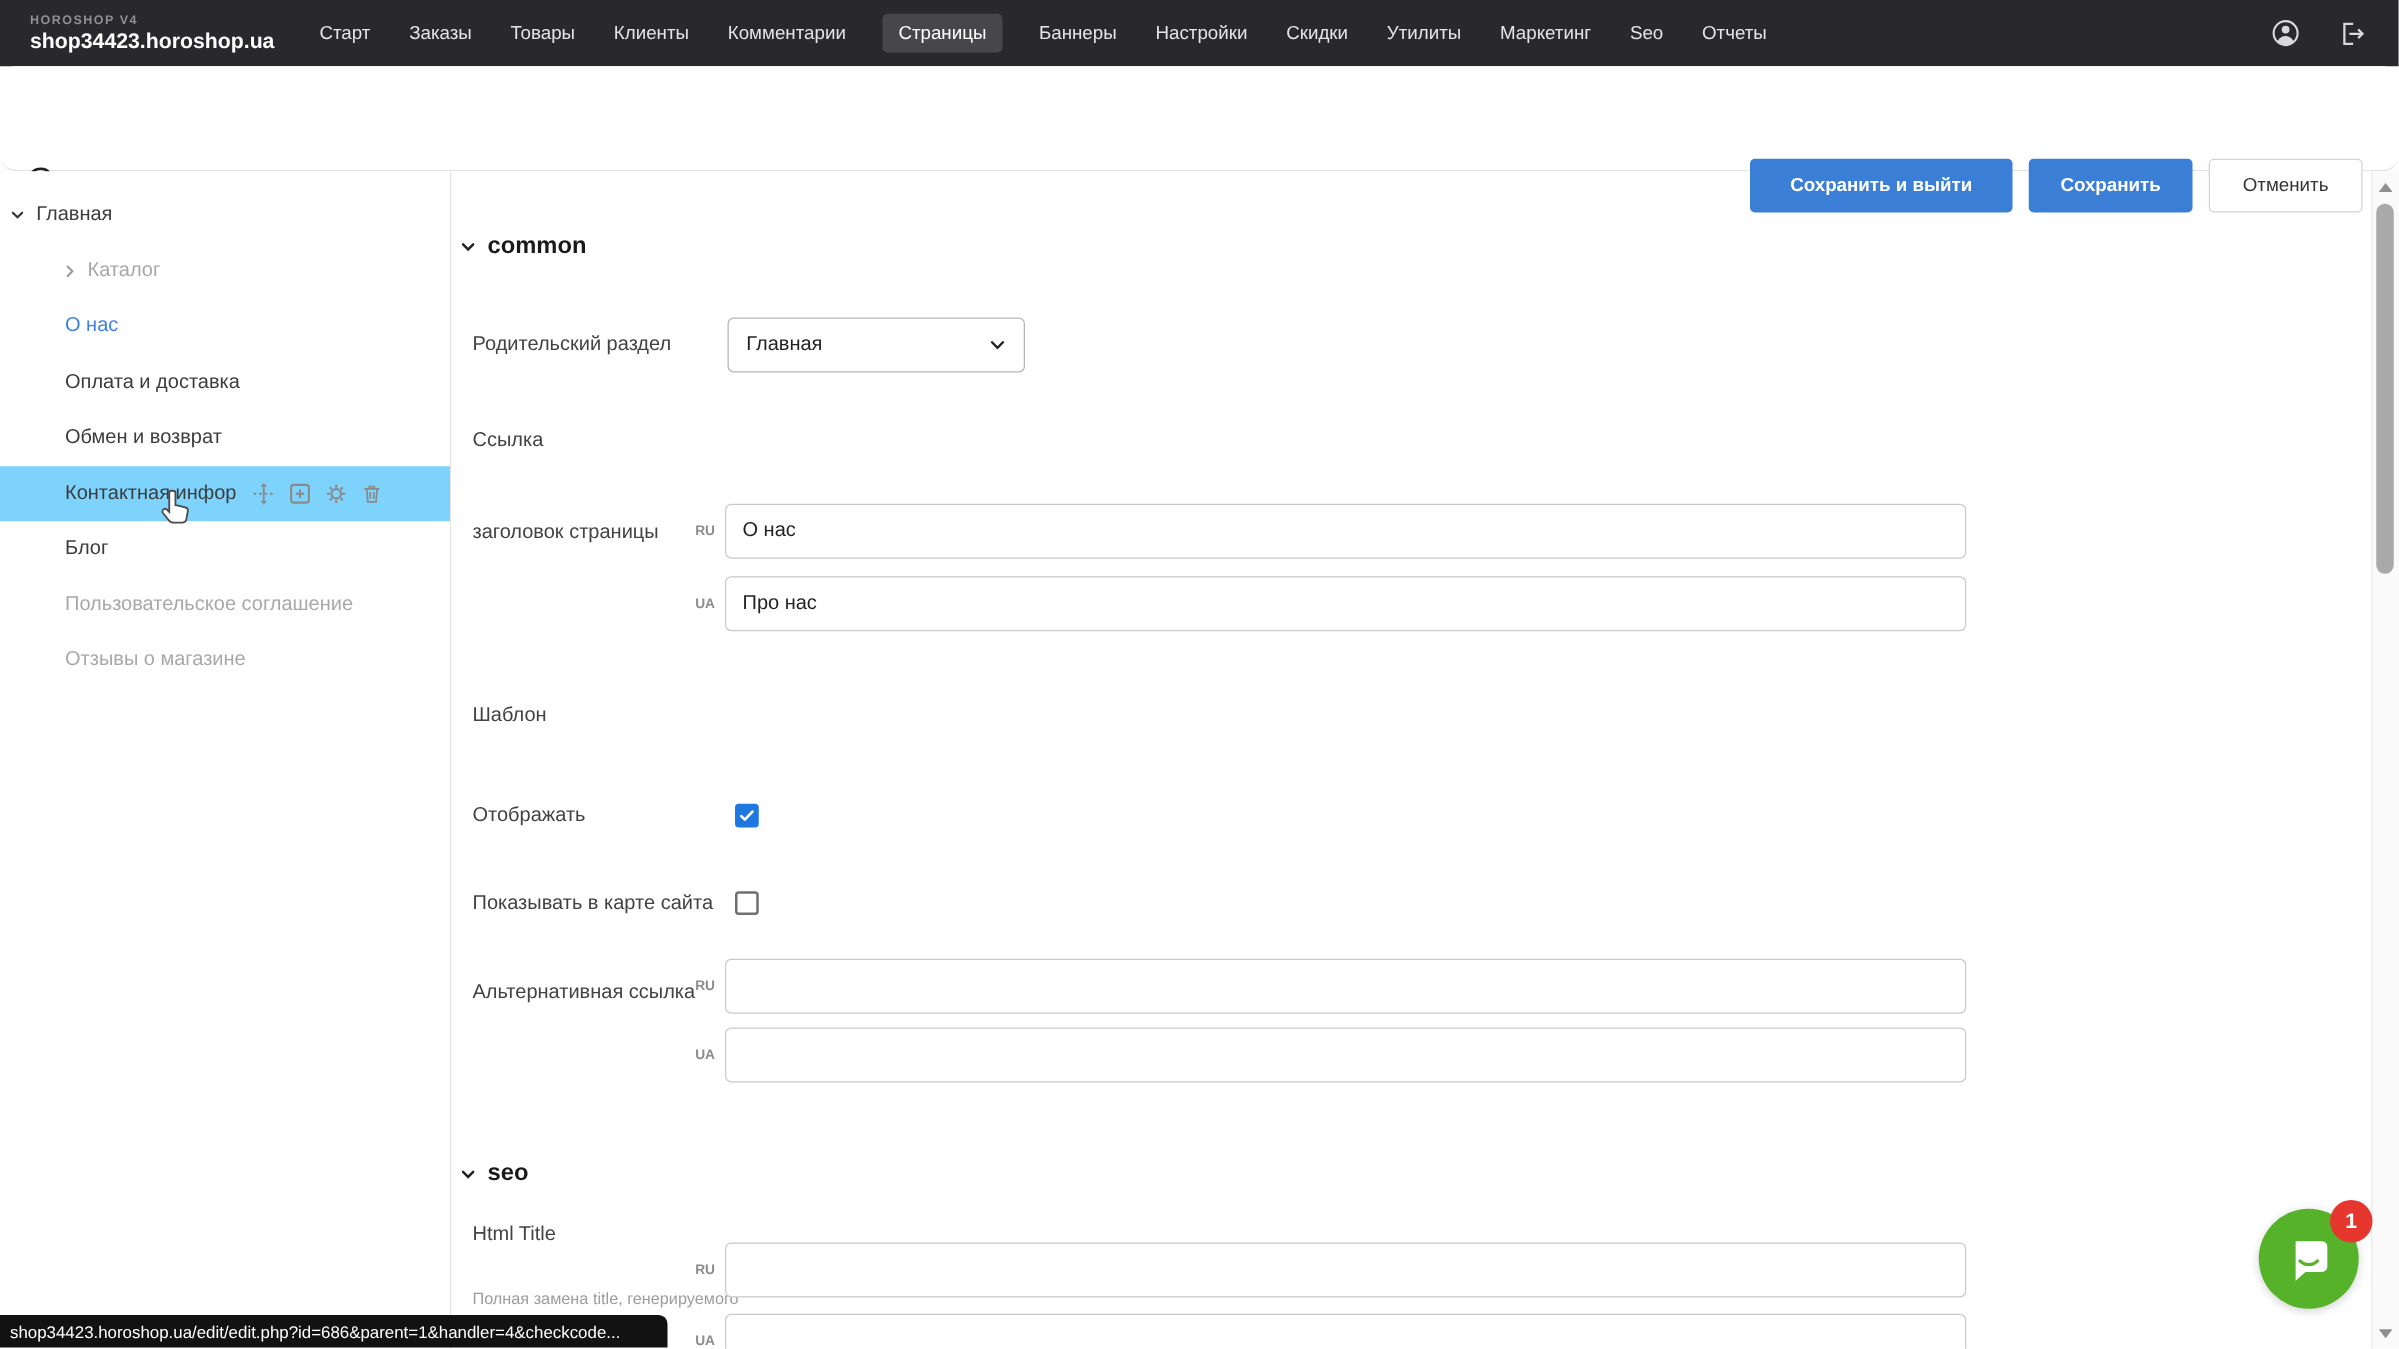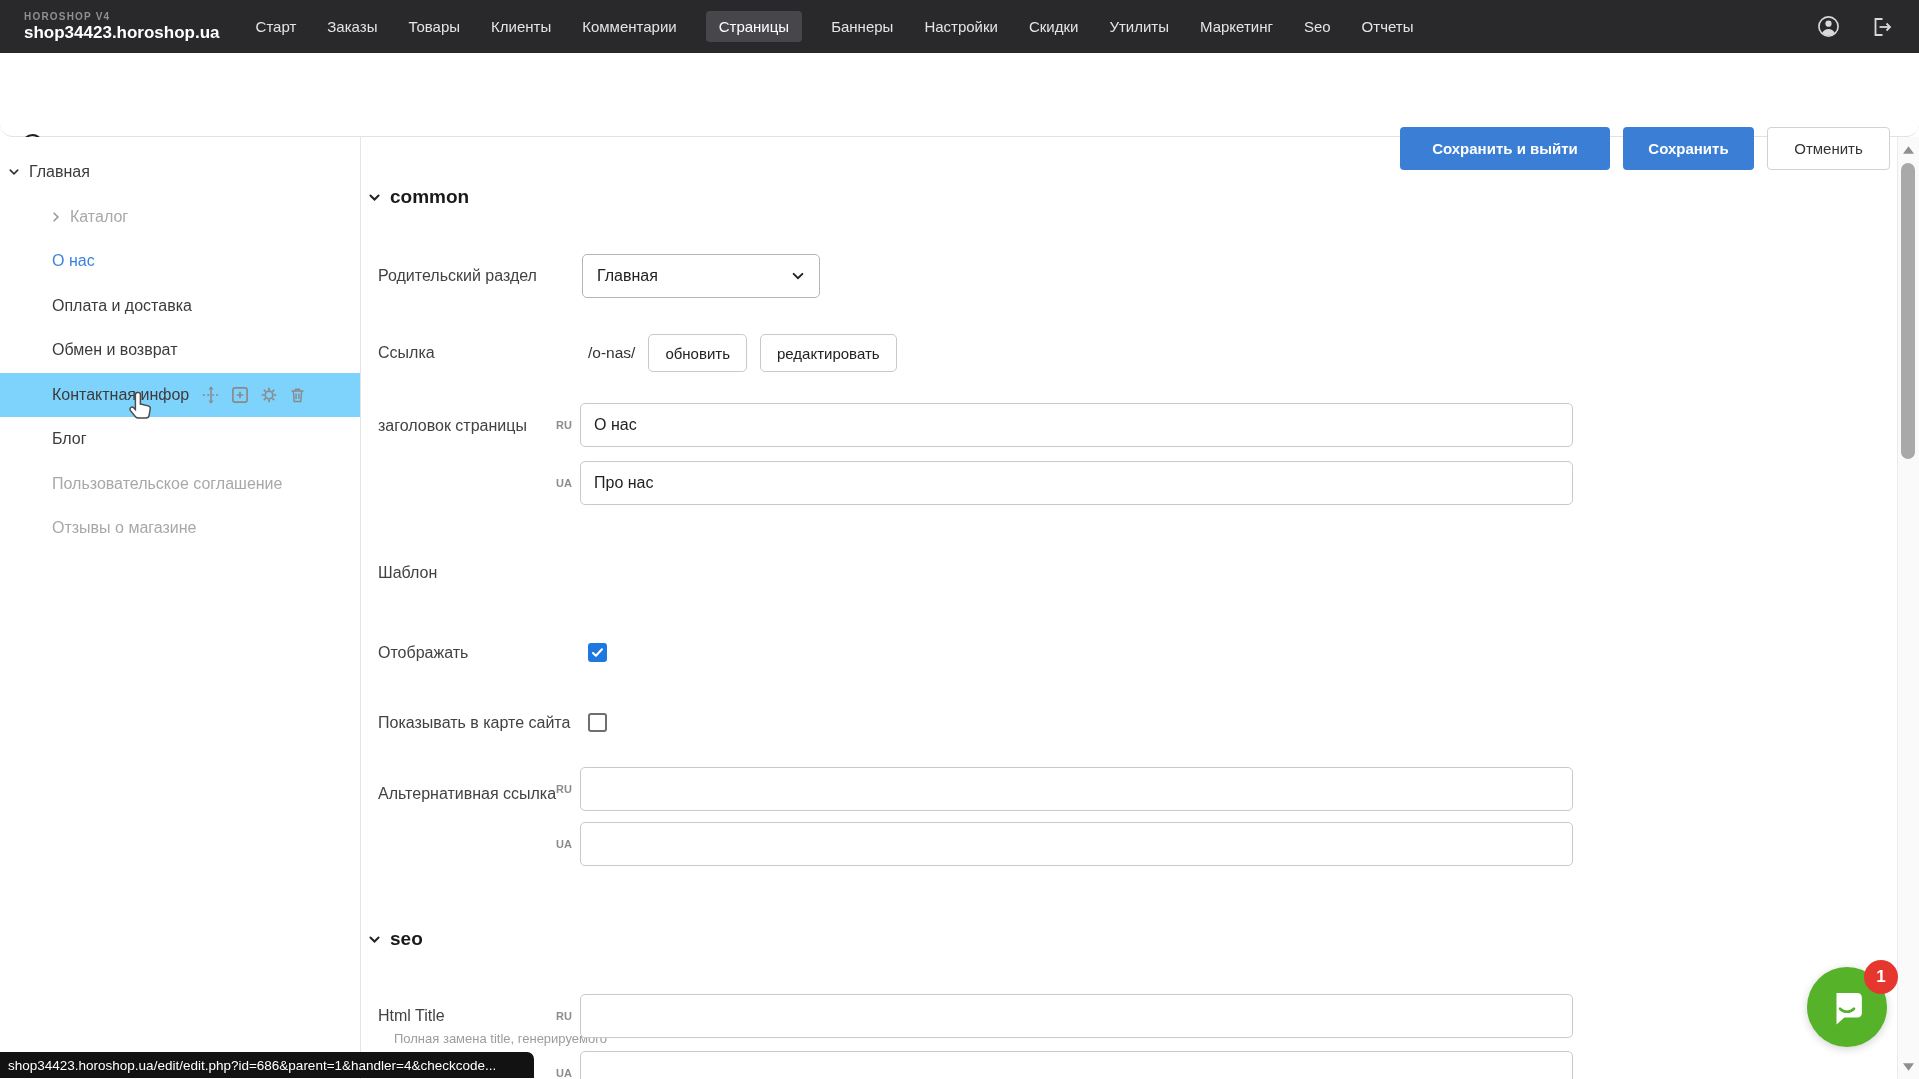--- a/index.html
+++ b/index.html
@@ -253,25 +253,20 @@
   <div class="sel" style="left:582px; top:254px;">
     <span>Главная</span>
     <span class="sel-chev">
       <svg width="14" height="14" viewBox="0 0 16 16" fill="none" stroke="#222" stroke-width="2.2" stroke-linecap="round">
           <path d="M3 5.5l5 5 5-5"></path>
         </svg>
     </span>
   </div>
 
   <div class="fld-label" style="left:378px; top:342px;">Ссылка</div>
-  <div class="link-row" style="left:588px; top:334px;">
-    <span class="link-path">/o-nas/</span>
-    <button class="link-btn">обновить</button>
-    <button class="link-btn">редактировать</button>
-  </div>
 
   <div class="fld-label" style="left:378px; top:415px;">заголовок страницы</div>
   <div class="lang-row" style="left:546px; top:403px;">
     <span class="lang-badge">RU</span>
     <input class="txt-input" type="text" value="О нас" style="">
   </div>
   <div class="lang-row" style="left:546px; top:461px;">
     <span class="lang-badge">UA</span>
     <input class="txt-input" type="text" value="Про нас" style="">
   </div>
@@ -300,22 +295,22 @@
     <input class="txt-input" type="text" value="" style="">
   </div>
 
   <div class="section-hdr" style="left:368px; top:928px;">
     <svg width="13" height="13" viewBox="0 0 16 16" fill="none" stroke="#222" stroke-width="2.4" stroke-linecap="round">
         <path d="M3 5.5l5 5 5-5"></path>
       </svg>
     <span>seo</span>
   </div>
 
-  <div class="fld-label" style="left:378px; top:1005px;text-align:right;">Html Title</div>
-  <div class="fld-hint" style="left:394px; top:1031px;">Полная замена title, генерируемого</div>
+  <div class="fld-label" style="left:378px; top:977px;text-align:right;">Html Title</div>
+  <div class="fld-hint" style="left:378px; top:1031px;">Полная замена title, генерируемого</div>
   <div class="lang-row" style="left:546px; top:994px;">
     <span class="lang-badge">RU</span>
     <input class="txt-input" type="text" value="" style="">
   </div>
   <div class="lang-row" style="left:546px; top:1051px;">
     <span class="lang-badge">UA</span>
     <input class="txt-input" type="text" value="" style="">
   </div>
 </div>
 

